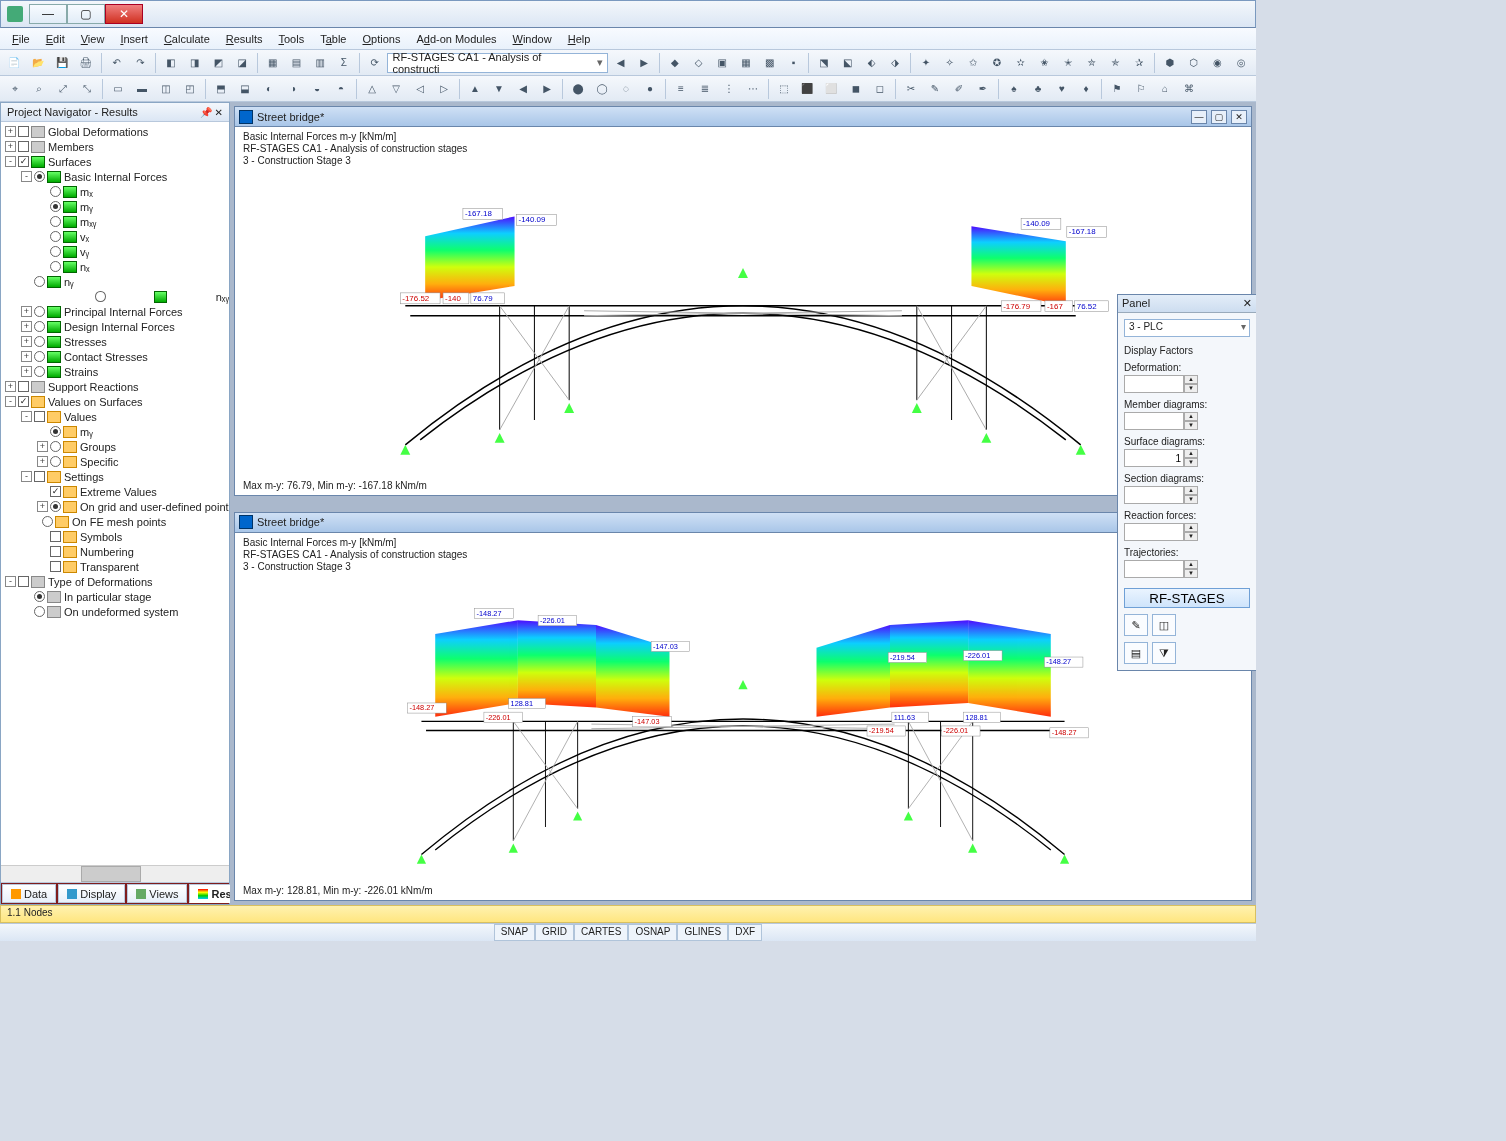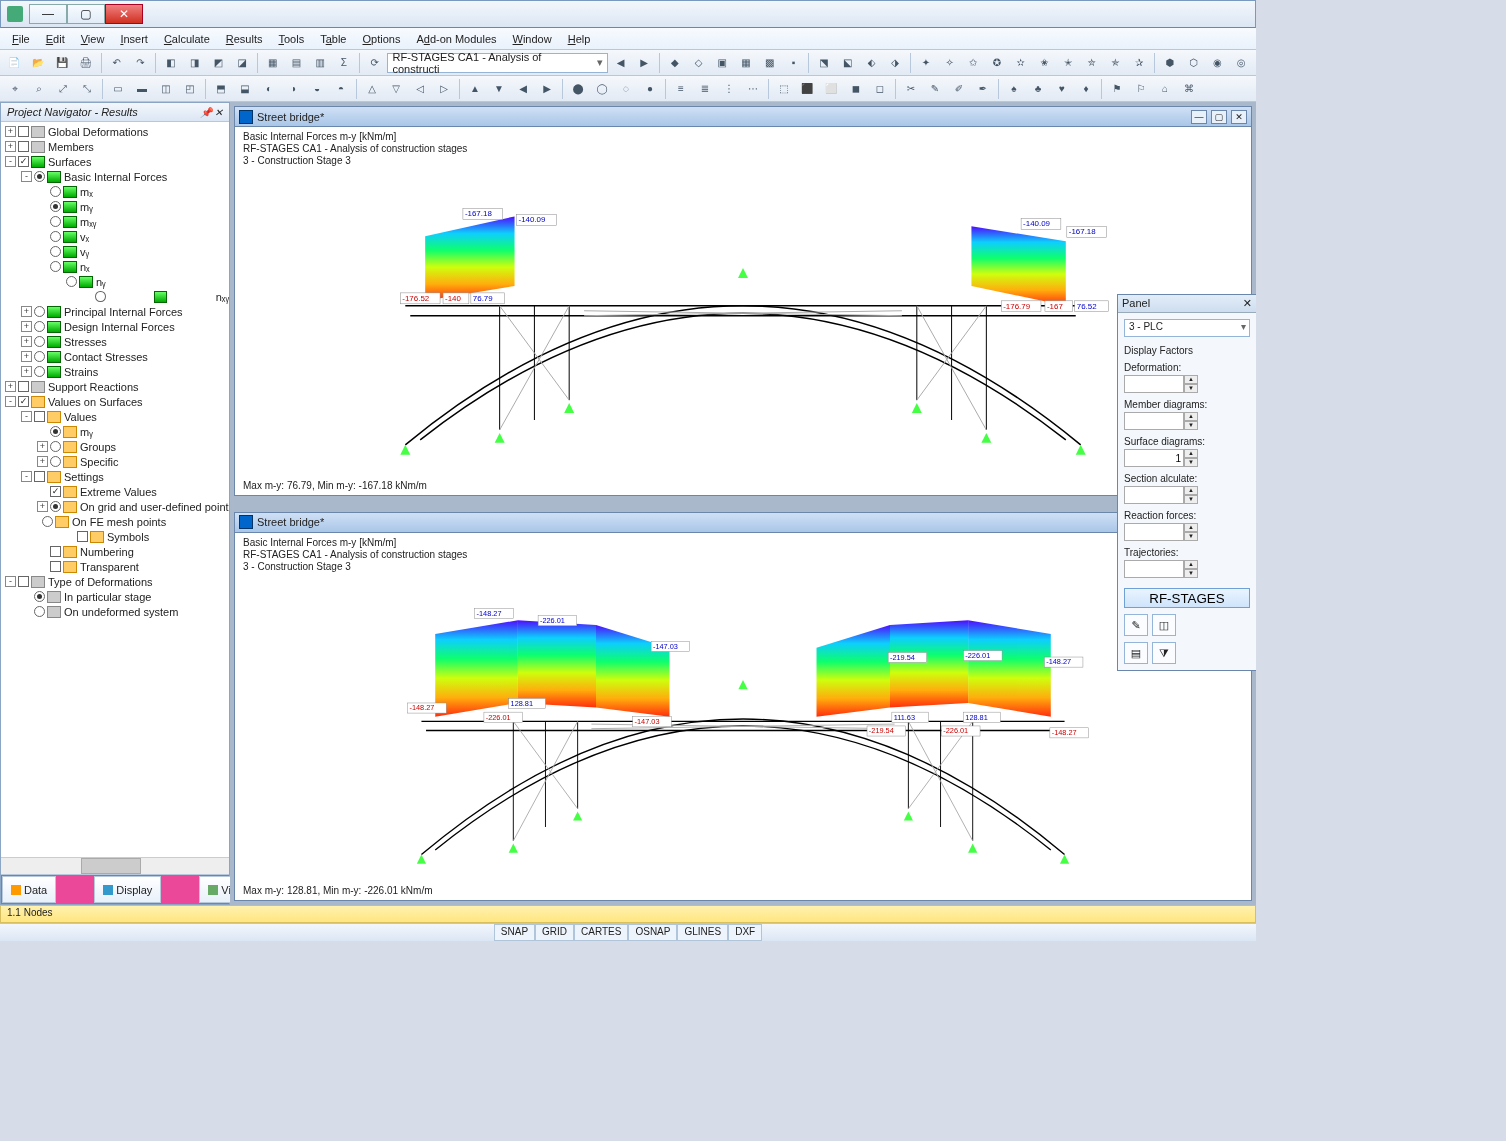--- a/index.html
+++ b/index.html
@@ -21,35 +21,35 @@
 
 .toolbar { height:26px; background:linear-gradient(#f5f8fc,#e2eaf4); border-bottom:1px solid #b8c8dc; display:flex; align-items:center; padding:0 4px; gap:2px; }
 .tool-btn { width:22px; height:22px; border:1px solid transparent; display:flex; align-items:center; justify-content:center; font-size:10px; color:#456; }
 .tool-sep { width:1px; height:20px; background:#b8c8dc; margin:0 2px; }
 .tool-combo { height:20px; min-width:180px; border:1px solid #94b4d8; background:#fff; font-size:11px; padding:0 18px 0 4px; position:relative; display:flex; align-items:center; }
 .tool-combo:after { content:"▾"; position:absolute; right:4px; color:#666; }
 
 
 .workspace { display:flex; height: calc(100% - 28px - 22px - 26px - 26px - 18px - 18px); }
 .navigator { width:230px; background:#fff; border:1px solid #8aa6c4; display:flex; flex-direction:column; }
-.nav-header { height:19px; background:linear-gradient(#f3f7fc,#dbe6f4); border-bottom:1px solid #b8c8dc; padding:2px 6px; display:flex; align-items:center; justify-content:space-between;font-style:italic; }
+.nav-header { height:19px; background:linear-gradient(#f3f7fc,#dbe6f4); border-bottom:1px solid #b8c8dc; padding:2px 6px; display:flex; align-items:center; justify-content:space-between; }
 .nav-tree { flex:1; overflow:auto; padding:2px 0; }
 .tree-node { display:flex; align-items:center; height:15px; white-space:nowrap; font-size:11px; }
 .exp { width:11px; height:11px; border:1px solid #888; display:inline-flex; align-items:center; justify-content:center; font-size:9px; line-height:1; margin-right:2px; background:#fff; color:#444;}
 .exp.blank { border:none; }
 .chk { width:11px; height:11px; border:1px solid #666; display:inline-block; margin-right:2px; background:#fff; font-size:9px; text-align:center; line-height:9px; }
 .rad { width:11px; height:11px; border:1px solid #666; border-radius:50%; display:inline-block; margin-right:2px; background:#fff; position:relative; }
 .rad.on:after { content:""; position:absolute; inset:2px; background:#333; border-radius:50%; }
 .ico { width:14px; height:12px; display:inline-block; margin-right:3px; background:#fc6; border:1px solid #c80; }
 .ico.grn { background:linear-gradient(#6f6,#0a0); border-color:#060; }
 .ico.gry { background:#ccc; border-color:#888; }
 .hscroll { height:17px; background:#eee; border-top:1px solid #ccc; display:flex; }
 .hscroll .thumb { width:60px; background:#ccc; border:1px solid #aaa; margin-left:80px; }
 
-.nav-tabs { height:30px; display:flex; background:#ec4899; border-top:1px solid #b8c8dc;gap:36px; }
+.nav-tabs { height:22px; display:flex; background:#7f1d1d; border-top:1px solid #b8c8dc; }
 .nav-tab { flex:0 0 auto; padding:2px 8px; border:1px solid #b8c8dc; margin:1px; background:linear-gradient(#fff,#e8f0fa); display:flex; align-items:center; gap:3px; }
 .nav-tab.active { background:#fff; border-bottom-color:#fff; font-weight:bold; }
 .nav-tab .ti { width:10px; height:10px; display:inline-block;}
 
 
 .mdi { flex:1; background:#aab8cc; padding:4px; display:flex; flex-direction:column; gap:16px; position:relative; }
 .doc { flex:1; background:#fff; border:1px solid #6a86ab; display:flex; flex-direction:column; min-height:0; }
 .doc-header { height:20px; background:linear-gradient(#cfe0f5,#a9c6e8); border-bottom:1px solid #6a86ab; display:flex; align-items:center; padding:0 4px; gap:4px; }
 .doc-header .dicon { width:14px;height:14px;background:#06c; border:1px solid #036;}
 .doc-header .dtitle { flex:1; font-size:11px; }
@@ -287,21 +287,21 @@
           <span class="rad"></span>
           <span class="ico grn"></span>
           <span>vᵧ</span>
         </div>
         <div class="tree-node" style="padding-left: 36px;">
           <span class="exp blank"></span>
           <span class="rad"></span>
           <span class="ico grn"></span>
           <span>nₓ</span>
         </div>
-        <div class="tree-node" style="padding-left: 20px; margin-left: 32px;">
+        <div class="tree-node" style="padding-left: 20px;">
           <span class="exp blank"></span>
           <span class="rad"></span>
           <span class="ico grn"></span>
           <span>nᵧ</span>
         </div>
         <div class="tree-node" style="padding-left: 36px; gap: 46px;">
           <span class="exp blank"></span>
           <span class="rad"></span>
           <span class="ico grn"></span>
           <span>nₓᵧ</span>
@@ -389,21 +389,21 @@
           <span class="rad on"></span>
           <span class="ico "></span>
           <span>On grid and user-defined point</span>
         </div>
         <div class="tree-node" style="padding-left: 28px;">
           <span class="exp blank"></span>
           <span class="rad"></span>
           <span class="ico "></span>
           <span>On FE mesh points</span>
         </div>
-        <div class="tree-node" style="padding-left: 36px; margin-left: 27px;">
+        <div class="tree-node" style="padding-left: 36px;">
           <span class="exp blank"></span>
           <span class="chk"></span>
           <span class="ico "></span>
           <span>Symbols</span>
         </div>
         <div class="tree-node" style="padding-left: 36px;">
           <span class="exp blank"></span>
           <span class="chk"></span>
           <span class="ico "></span>
           <span>Numbering</span>
@@ -672,21 +672,21 @@
             </div>
           </div>
         <label>Surface diagrams:</label>
         <div class="spin">
             <input value="1" style="">
             <div class="btns">
               <div>▲</div>
               <div>▼</div>
             </div>
           </div>
-        <label>Section alculate:</label>
+        <label>Section diagrams:</label>
         <div class="spin">
             <input value="" style="">
             <div class="btns">
               <div>▲</div>
               <div>▼</div>
             </div>
           </div>
         <label>Reaction forces:</label>
         <div class="spin">
             <input value="" style="">

